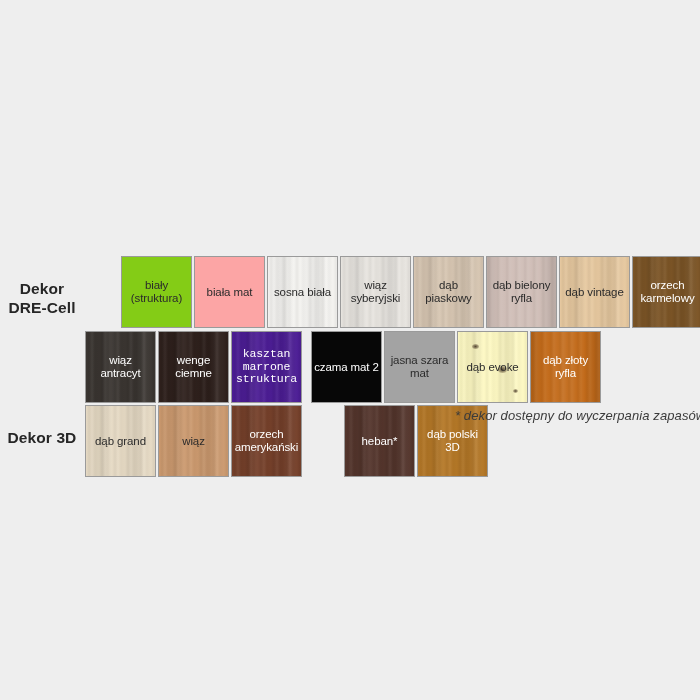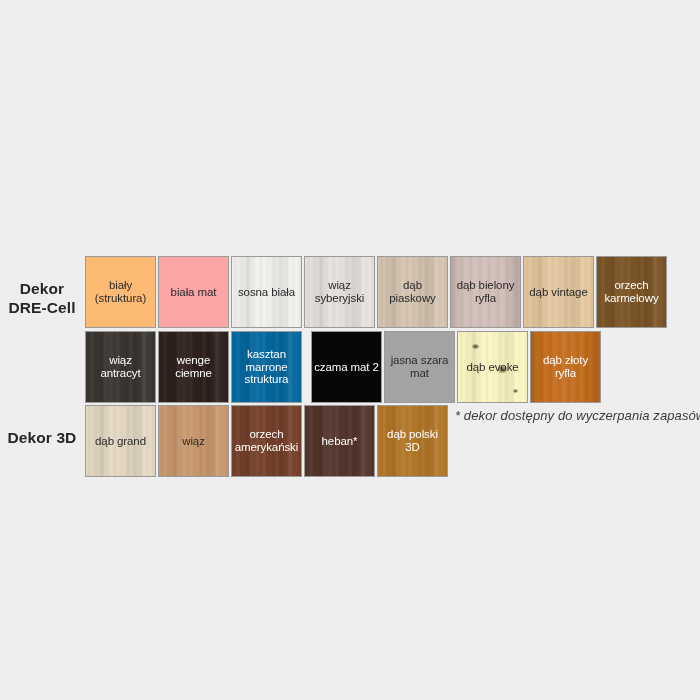--- a/index.html
+++ b/index.html
@@ -142,21 +142,21 @@
 <body style="background: rgb(238, 238, 238);">
 
 <div id="board">
 
   <div class="section-label" id="label-dre-cell">Dekor
 DRE-Cell</div>
 
   <div class="section-label" id="label-3d">Dekor 3D</div>
 
   <div class="row" id="row-1">
-      <div class="swatch" style="background: #fdba74;">
+      <div class="swatch" style="background: #84cc16; margin-left: 36px;">
         <div class="grain flat"></div>
         <div class="cap dark">biały
 (struktura)</div>
       </div>
       <div class="swatch" style="background: #fca5a5;">
         <div class="grain flat"></div>
         <div class="cap dark">biała mat</div>
       </div>
       <div class="swatch" style="background: rgb(244, 243, 240);">
         <div class="grain wood"></div>
@@ -191,21 +191,21 @@
       <div class="swatch" style="background: rgb(58, 53, 49);">
         <div class="grain wood"></div>
         <div class="cap light">wiąz
 antracyt</div>
       </div>
       <div class="swatch" style="background: rgb(46, 32, 28);">
         <div class="grain wood"></div>
         <div class="cap light">wenge
 ciemne</div>
       </div>
-      <div class="swatch" style="background: #0369a1;">
+      <div class="swatch" style="background: #4c1d95; font-family: Liberation Mono, monospace;">
         <div class="grain wood"></div>
         <div class="cap light">kasztan
 marrone
 struktura</div>
       </div>
       <div class="swatch" style="background: rgb(7, 7, 7); margin-left: 7px;">
         <div class="grain flat"></div>
         <div class="cap light">czama mat 2</div>
       </div>
       <div class="swatch" style="background: #a3a3a3;">
@@ -233,21 +233,21 @@
       </div>
       <div class="swatch" style="background: rgb(204, 154, 111);">
         <div class="grain wood"></div>
         <div class="cap dark">wiąz</div>
       </div>
       <div class="swatch" style="background: rgb(117, 64, 42);">
         <div class="grain wood"></div>
         <div class="cap light">orzech
 amerykański</div>
       </div>
-      <div class="swatch" style="background: rgb(84, 53, 44);">
+      <div class="swatch" style="background: rgb(84, 53, 44); margin-left: 40px;">
         <div class="grain wood"></div>
         <div class="cap light">heban*</div>
       </div>
       <div class="swatch" style="background: rgb(181, 120, 39);">
         <div class="grain wood"></div>
         <div class="cap light">dąb polski
 3D</div>
       </div>
     </div>
 

